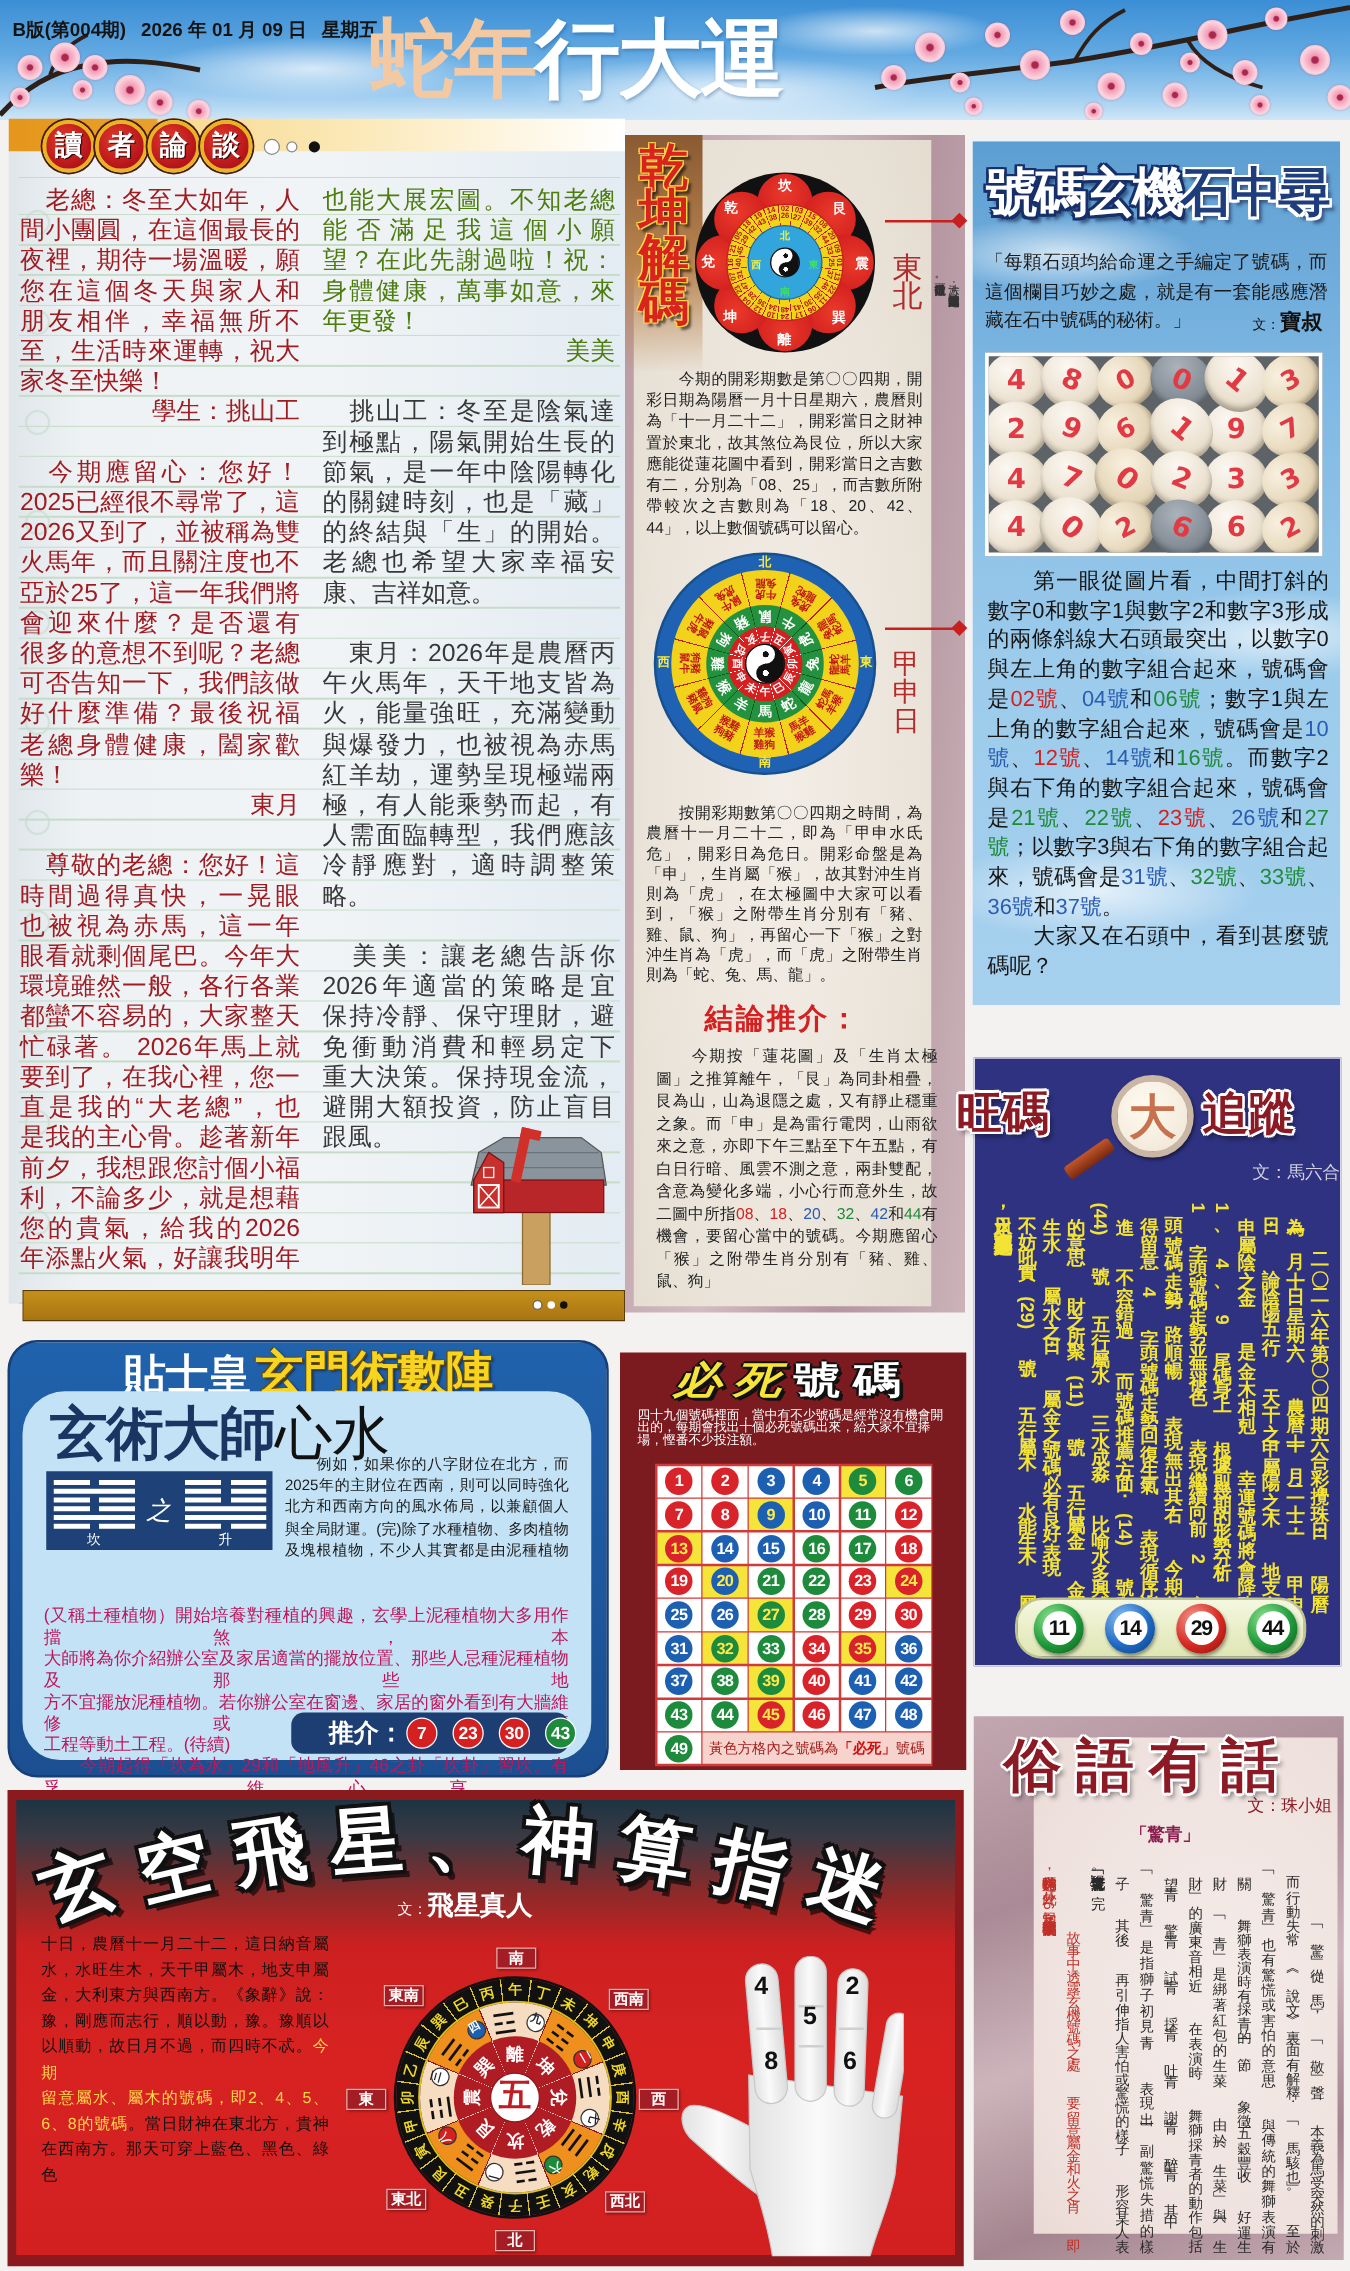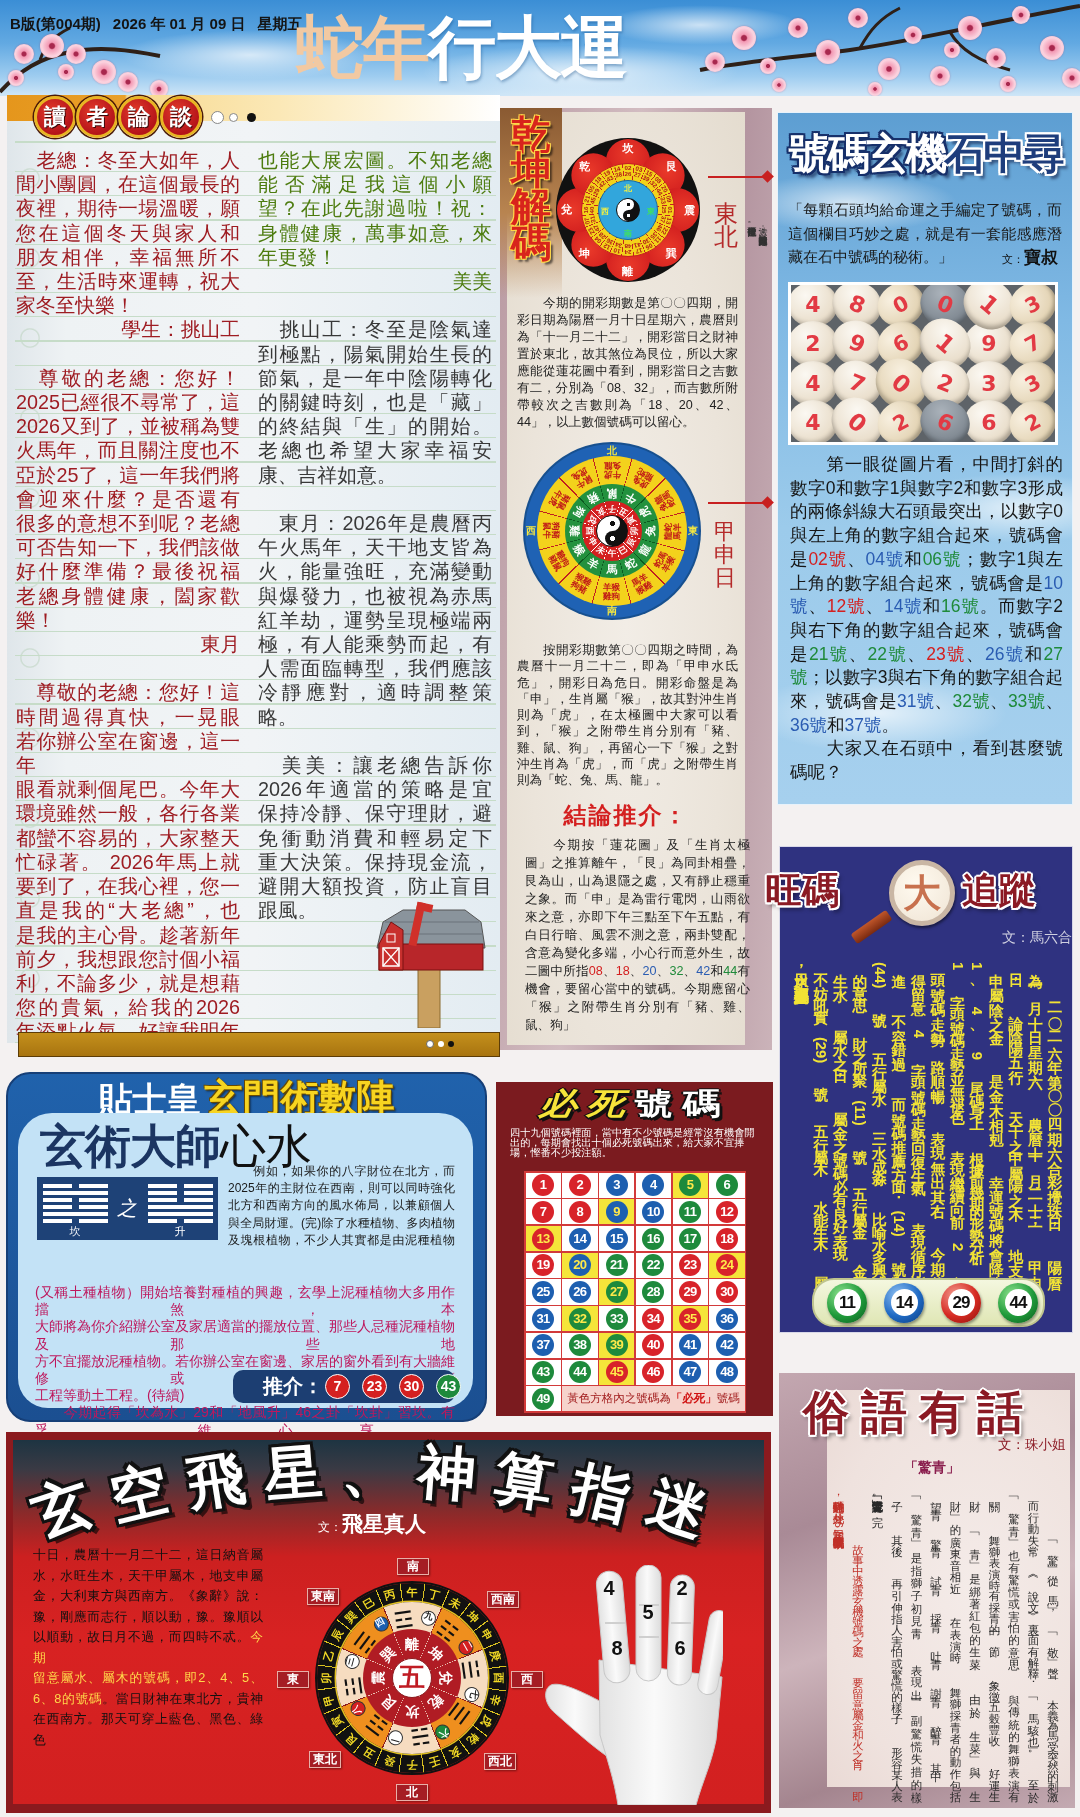--- a/index.html
+++ b/index.html
@@ -229,36 +229,36 @@
 <div id="rc1" class="a lines">
   <div class="ln" style="--i: 0; --n: 36;">　老總：冬至大如年，人</div>
     <div class="ln" style="--i: 1; --n: 36;">間小團圓，在這個最長的</div>
     <div class="ln" style="--i: 2; --n: 36;">夜裡，期待一場溫暖，願</div>
     <div class="ln" style="--i: 3; --n: 36;">您在這個冬天與家人和</div>
     <div class="ln" style="--i: 4; --n: 36;">朋友相伴，幸福無所不</div>
     <div class="ln" style="--i: 5; --n: 36;">至，生活時來運轉，祝大</div>
     <div class="ln align-left" style="--i: 6; --n: 36;">家冬至快樂！</div>
     <div class="ln align-right" style="--i: 7; --n: 36;">學生：挑山工</div>
     <div class="ln" style="--i: 8; --n: 36;"></div>
-    <div class="ln" style="--i: 9; --n: 36;">　尊敬的老總：您好！</div>
+    <div class="ln" style="--i: 9; --n: 36;">　今期應留心：您好！</div>
     <div class="ln" style="--i: 10; --n: 36;">2025已經很不尋常了，這</div>
     <div class="ln" style="--i: 11; --n: 36;">2026又到了，並被稱為雙</div>
     <div class="ln" style="--i: 12; --n: 36;">火馬年，而且關注度也不</div>
     <div class="ln" style="--i: 13; --n: 36;">亞於25了，這一年我們將</div>
     <div class="ln" style="--i: 14; --n: 36;">會迎來什麼？是否還有</div>
     <div class="ln" style="--i: 15; --n: 36;">很多的意想不到呢？老總</div>
     <div class="ln" style="--i: 16; --n: 36;">可否告知一下，我們該做</div>
     <div class="ln" style="--i: 17; --n: 36;">好什麼準備？最後祝福</div>
     <div class="ln" style="--i: 18; --n: 36;">老總身體健康，闔家歡</div>
     <div class="ln align-left" style="--i: 19; --n: 36;">樂！</div>
     <div class="ln align-right" style="--i: 20; --n: 36;">東月</div>
     <div class="ln" style="--i: 21; --n: 36;"></div>
     <div class="ln" style="--i: 22; --n: 36;">　尊敬的老總：您好！這</div>
     <div class="ln" style="--i: 23; --n: 36;">時間過得真快，一晃眼</div>
-    <div class="ln" style="--i: 24; --n: 36;">若你辦公室在窗邊，這一年</div>
+    <div class="ln" style="--i: 24; --n: 36;">也被視為赤馬，這一年</div>
     <div class="ln" style="--i: 25; --n: 36;">眼看就剩個尾巴。今年大</div>
     <div class="ln" style="--i: 26; --n: 36;">環境雖然一般，各行各業</div>
     <div class="ln" style="--i: 27; --n: 36;">都蠻不容易的，大家整天</div>
     <div class="ln" style="--i: 28; --n: 36;">忙碌著。 2026年馬上就</div>
     <div class="ln" style="--i: 29; --n: 36;">要到了，在我心裡，您一</div>
     <div class="ln" style="--i: 30; --n: 36;">直是我的“大老總”，也</div>
     <div class="ln" style="--i: 31; --n: 36;">是我的主心骨。趁著新年</div>
     <div class="ln" style="--i: 32; --n: 36;">前夕，我想跟您討個小福</div>
     <div class="ln" style="--i: 33; --n: 36;">利，不論多少，就是想藉</div>
     <div class="ln" style="--i: 34; --n: 36;">您的貴氣，給我的2026</div>
@@ -453,21 +453,21 @@
 <div id="qk-method" class="a lines nojust vert">
   <div class="ln" style="--i: 0; --n: 2;">方法：找出開獎日之煞方及其相關方位，</div>
     <div class="ln" style="--i: 1; --n: 2;">即可找出最佳投注吉數。</div>
 </div>
 <div id="qk-p1" class="a lines">
   <div class="ln" style="--i: 0; --n: 8;">　　今期的開彩期數是第〇〇四期，開</div>
     <div class="ln" style="--i: 1; --n: 8;">彩日期為陽曆一月十日星期六，農曆則</div>
     <div class="ln" style="--i: 2; --n: 8;">為「十一月二十二」，開彩當日之財神</div>
     <div class="ln" style="--i: 3; --n: 8;">置於東北，故其煞位為艮位，所以大家</div>
     <div class="ln" style="--i: 4; --n: 8;">應能從蓮花圖中看到，開彩當日之吉數</div>
-    <div class="ln" style="--i: 5; --n: 8;">有二，分別為「08、32」，而吉數所附</div>
+    <div class="ln" style="--i: 5; --n: 8;">有二，分別為「08、25」，而吉數所附</div>
     <div class="ln" style="--i: 6; --n: 8;">帶較次之吉數則為「18、20、42、</div>
     <div class="ln align-left" style="--i: 7; --n: 8;">44」，以上數個號碼可以留心。</div>
 </div>
 
 <div id="zod" class="a">
   <div class="disk" style="left:12px;top:12px;width:150px;height:150px;background:repeating-conic-gradient(from -15deg,#c02020 0 .8deg,#f3d21c .8deg 30deg)"></div>
   <div class="ring inward" style="--step:30deg;--r:61px;--w:19px">
     <div class="ri" style="--i: 0; --n: 12;">
         <div class="lab" style="font:bold 8.5px/1.05 'DejaVu Sans',sans-serif;color:#c01818;word-break:break-all">牛虎兔龍</div>
       </div>

